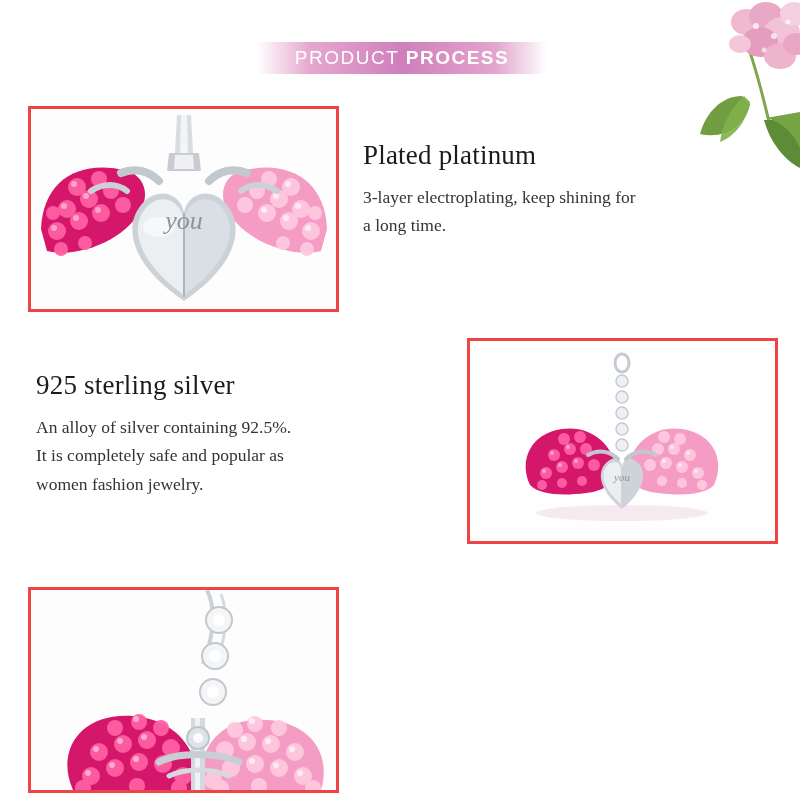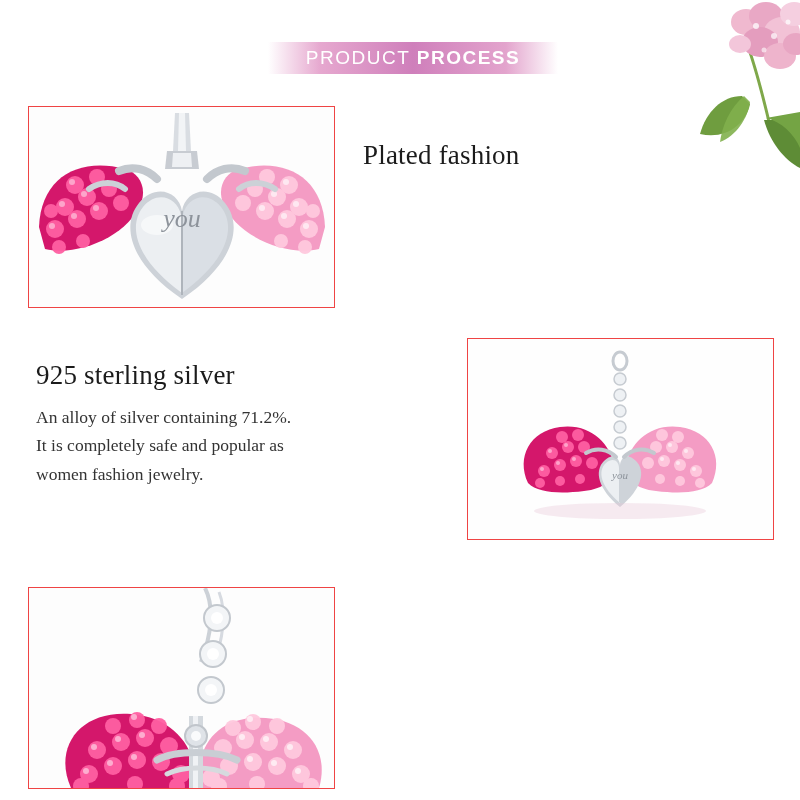--- a/index.html
+++ b/index.html
@@ -11,21 +11,21 @@
     height: 800px;
     background: #ffffff;
     font-family: "Liberation Serif", serif;
     overflow: hidden;
     position: relative;
   }
 
   
   .banner {
     position: absolute;
-    left: 268px;
+    left: 257px;
     top: 42px;
     width: 290px;
     height: 32px;
     background: linear-gradient(to right, #ffffff 0%, #e6a8cf 18%, #cf7fbb 50%, #e3a4cd 82%, #ffffff 100%);
     display: flex;
     align-items: center;
     justify-content: center;
   }
   .banner-text {
     font-family: "Liberation Sans", sans-serif;
@@ -43,21 +43,21 @@
     right: 0;
     top: 0;
     width: 130px;
     height: 185px;
     pointer-events: none;
   }
 
   
   .photo {
     position: absolute;
-    border: 1px solid #ef4444;
+    border: 3px solid #ef4444;
     background: #8b5cf6;
     overflow: hidden;
   }
   .text-block { position: absolute; }
   .feature-title {
     font-family: "Liberation Serif", serif;
     font-size: 27px;
     color: #1b1b1b;
     margin: 0 0 12px 0;
     font-weight: 400;
@@ -70,21 +70,21 @@
     color: #333333;
     margin: 0;
     white-space: pre-line;
   }
 
   
   #photo-1 { left: 28px; top: 106px; width: 305px; height: 200px; }
   #text-1  { left: 363px; top: 140px; width: 400px; }
   
   #photo-2 { left: 467px; top: 338px; width: 305px; height: 200px; }
-  #text-2  { left: 36px;  top: 360px; width: 400px; }
+  #text-2  { left: 36px;  top: 370px; width: 400px; }
   
   #photo-3 { left: 28px;  top: 587px; width: 305px; height: 200px; }
   #text-3  { left: 363px; top: 623px; width: 420px; }
 
   .photo svg { display: block; width: 100%; height: 100%; }
 </style>
 </head>
 <body>
 
 <div class="banner">
@@ -191,21 +191,23 @@
     </g>
 
     <path d="M90 64 C104 58, 118 62, 128 72" stroke="#c3c8ce" stroke-width="8" fill="none" stroke-linecap="round"></path>
     <path d="M216 64 C202 58, 188 62, 178 72" stroke="#c3c8ce" stroke-width="8" fill="none" stroke-linecap="round"></path>
     <path d="M60 82 C72 74, 86 74, 96 82" stroke="#ccd1d7" stroke-width="6" fill="none" stroke-linecap="round"></path>
     <path d="M246 82 C234 74, 220 74, 210 82" stroke="#ccd1d7" stroke-width="6" fill="none" stroke-linecap="round"></path>
   </svg>
 </div>
 
 <div class="text-block" id="text-1">
-  <h2 class="feature-title">Plated fashion</h2>
+  <h2 class="feature-title">Plated platinum</h2>
+  <p class="feature-body">3-layer electroplating, keep shining for
+a long time.</p>
 </div>
 
 <div class="photo" id="photo-2">
   <svg viewBox="0 0 305 200" xmlns="http://www.w3.org/2000/svg" aria-hidden="true">
     <rect width="305" height="200" fill="#fefefe"></rect>
 
     <ellipse cx="152" cy="22" rx="7" ry="9" fill="none" stroke="#c6cbd1" stroke-width="3"></ellipse>
 
     <g>
       <circle cx="152" cy="40" r="6" fill="#eef1f4" stroke="#c6cbd1" stroke-width="1.5"></circle>
@@ -273,21 +275,21 @@
 
     <path d="M118 114 C128 108, 140 110, 148 118" stroke="#c3c8ce" stroke-width="4" fill="none" stroke-linecap="round"></path>
     <path d="M186 114 C176 108, 164 110, 156 118" stroke="#c3c8ce" stroke-width="4" fill="none" stroke-linecap="round"></path>
 
     <ellipse cx="152" cy="172" rx="86" ry="8" fill="#e9c6d6" opacity="0.35"></ellipse>
   </svg>
 </div>
 
 <div class="text-block" id="text-2">
   <h2 class="feature-title">925 sterling silver</h2>
-  <p class="feature-body">An alloy of silver containing 71.2%.
+  <p class="feature-body">An alloy of silver containing 92.5%.
 It is completely safe and popular as
 women fashion jewelry.</p>
 </div>
 
 <div class="photo" id="photo-3">
   <svg viewBox="0 0 305 200" xmlns="http://www.w3.org/2000/svg" aria-hidden="true">
     <rect width="305" height="200" fill="#fdfdfd"></rect>
 
     <g>
       <path d="M176 0 C186 20, 182 48, 172 74" stroke="#ccd1d7" stroke-width="4" fill="none"></path>

